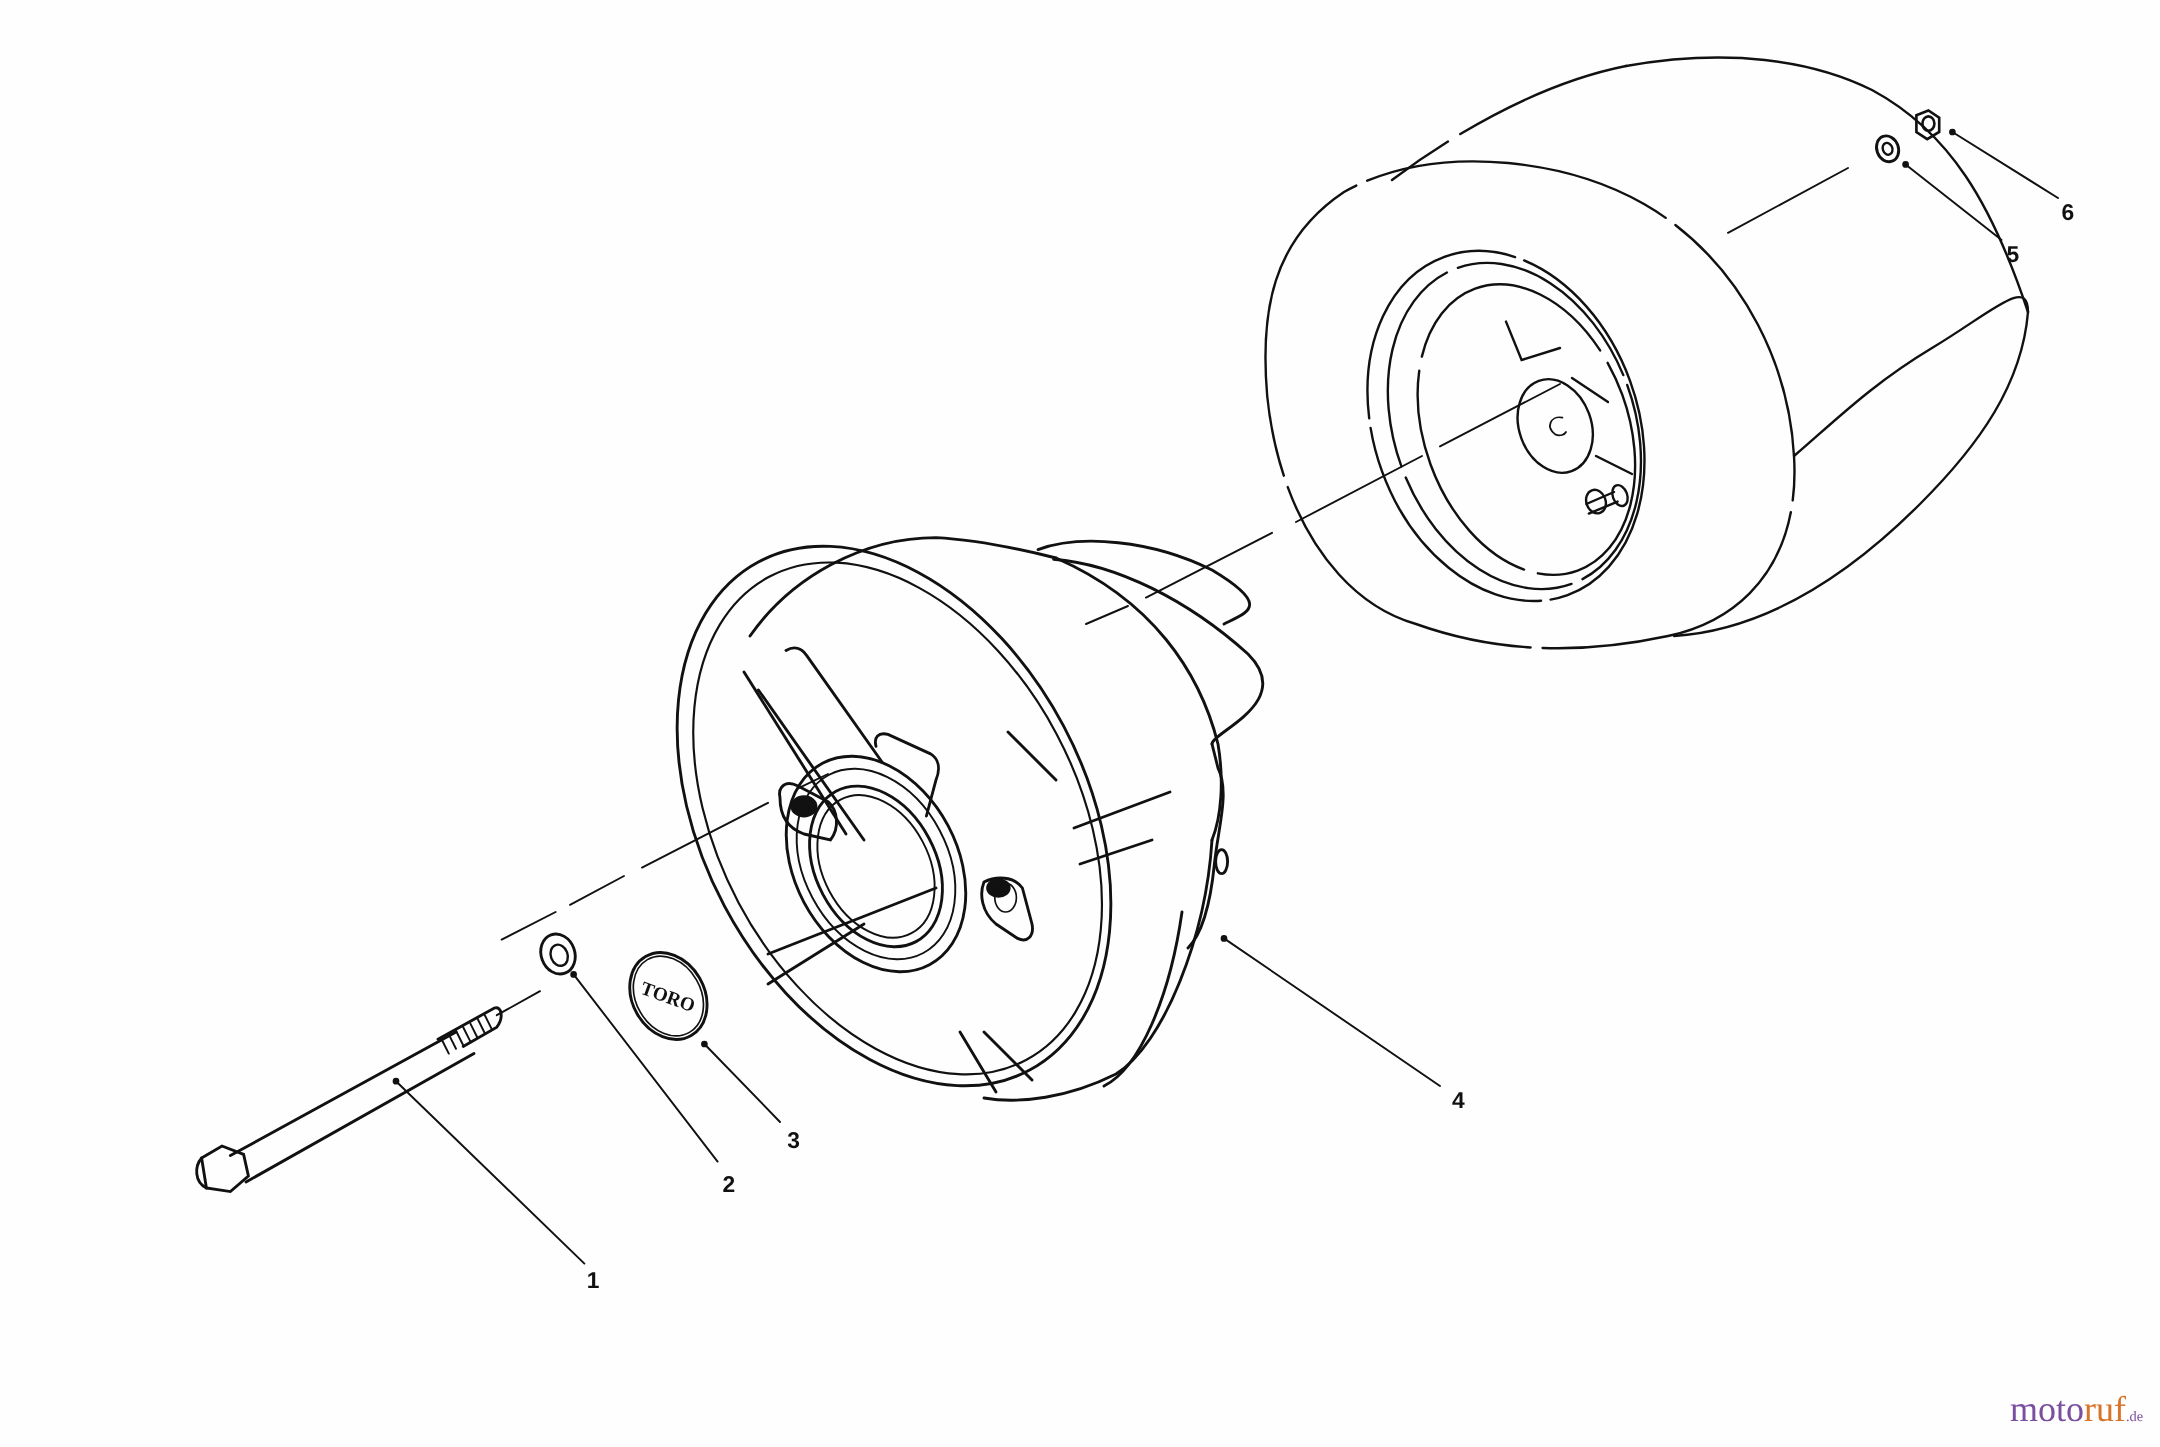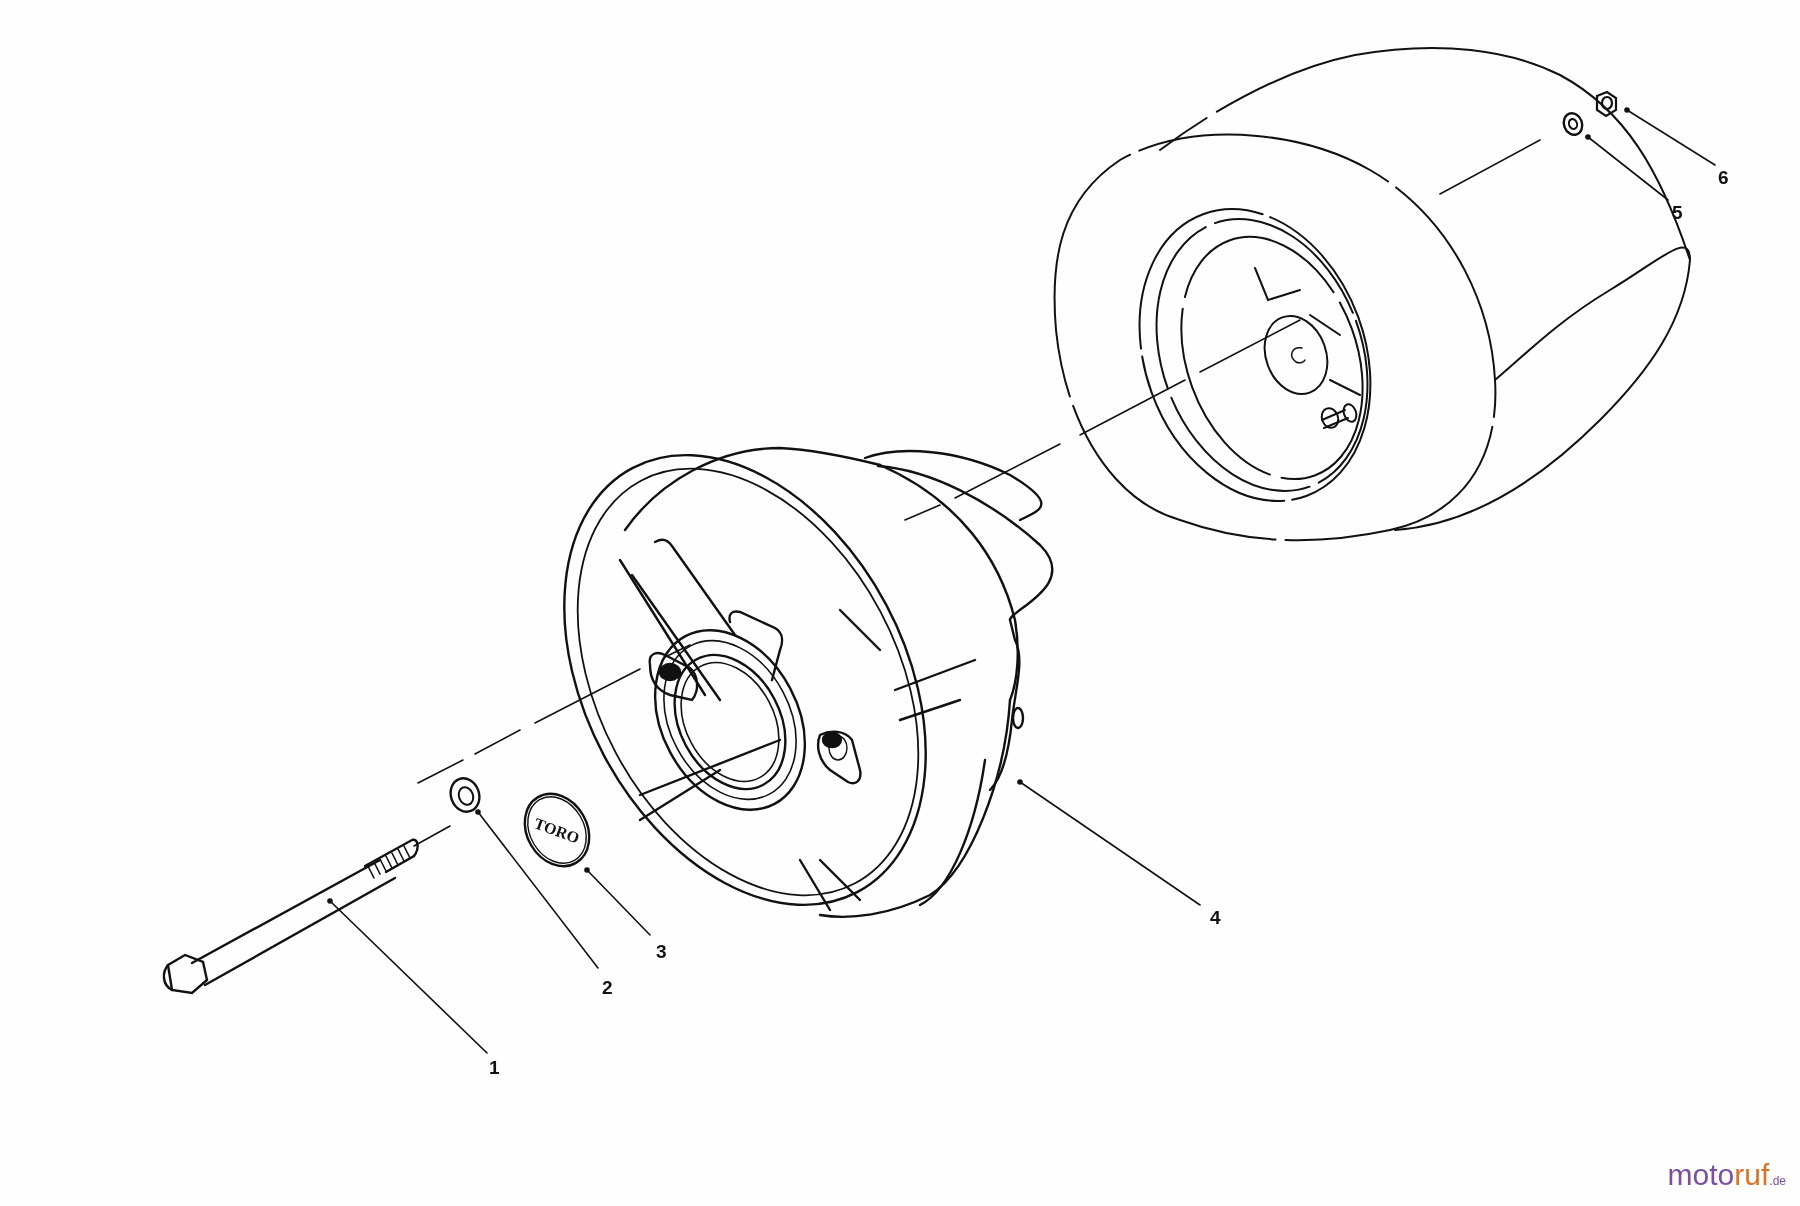--- a/index.html
+++ b/index.html
@@ -1,21 +1,21 @@
 <!DOCTYPE html>
 <html><head>
 <meta charset="utf-8">
 <style>
   html, body { margin: 0; padding: 0; background: #fdfefd; }
   body { width: 1800px; height: 1206px; position: relative; overflow: hidden;
          font-family: "Liberation Sans", sans-serif; }
   #diagram { position: absolute; left: 0; top: 0; width: 1800px; height: 1206px; }
   .callout { position: absolute; font-family: "Liberation Sans", sans-serif; font-weight: bold;
              font-size: 19px; color: #111; line-height: 1; }
-  .brand { position: absolute; right: 14px; bottom: 14px; font-family: Liberation Sans, sans-serif;
+  .brand { position: absolute; right: 14px; bottom: 14px; font-family: Liberation Serif, serif;
            font-size: 30px; letter-spacing: 0px; }
   .brand .c1 { color: #7a4fa0; }
   .brand .c2 { color: #d8742a; }
   .brand .tld { font-size: 12px; color: #7a4fa0; }
   svg line, svg path, svg ellipse, svg circle, svg polygon { vector-effect: non-scaling-stroke; }
 </style>
 </head>
 <body>
 
 <div id="diagram">

